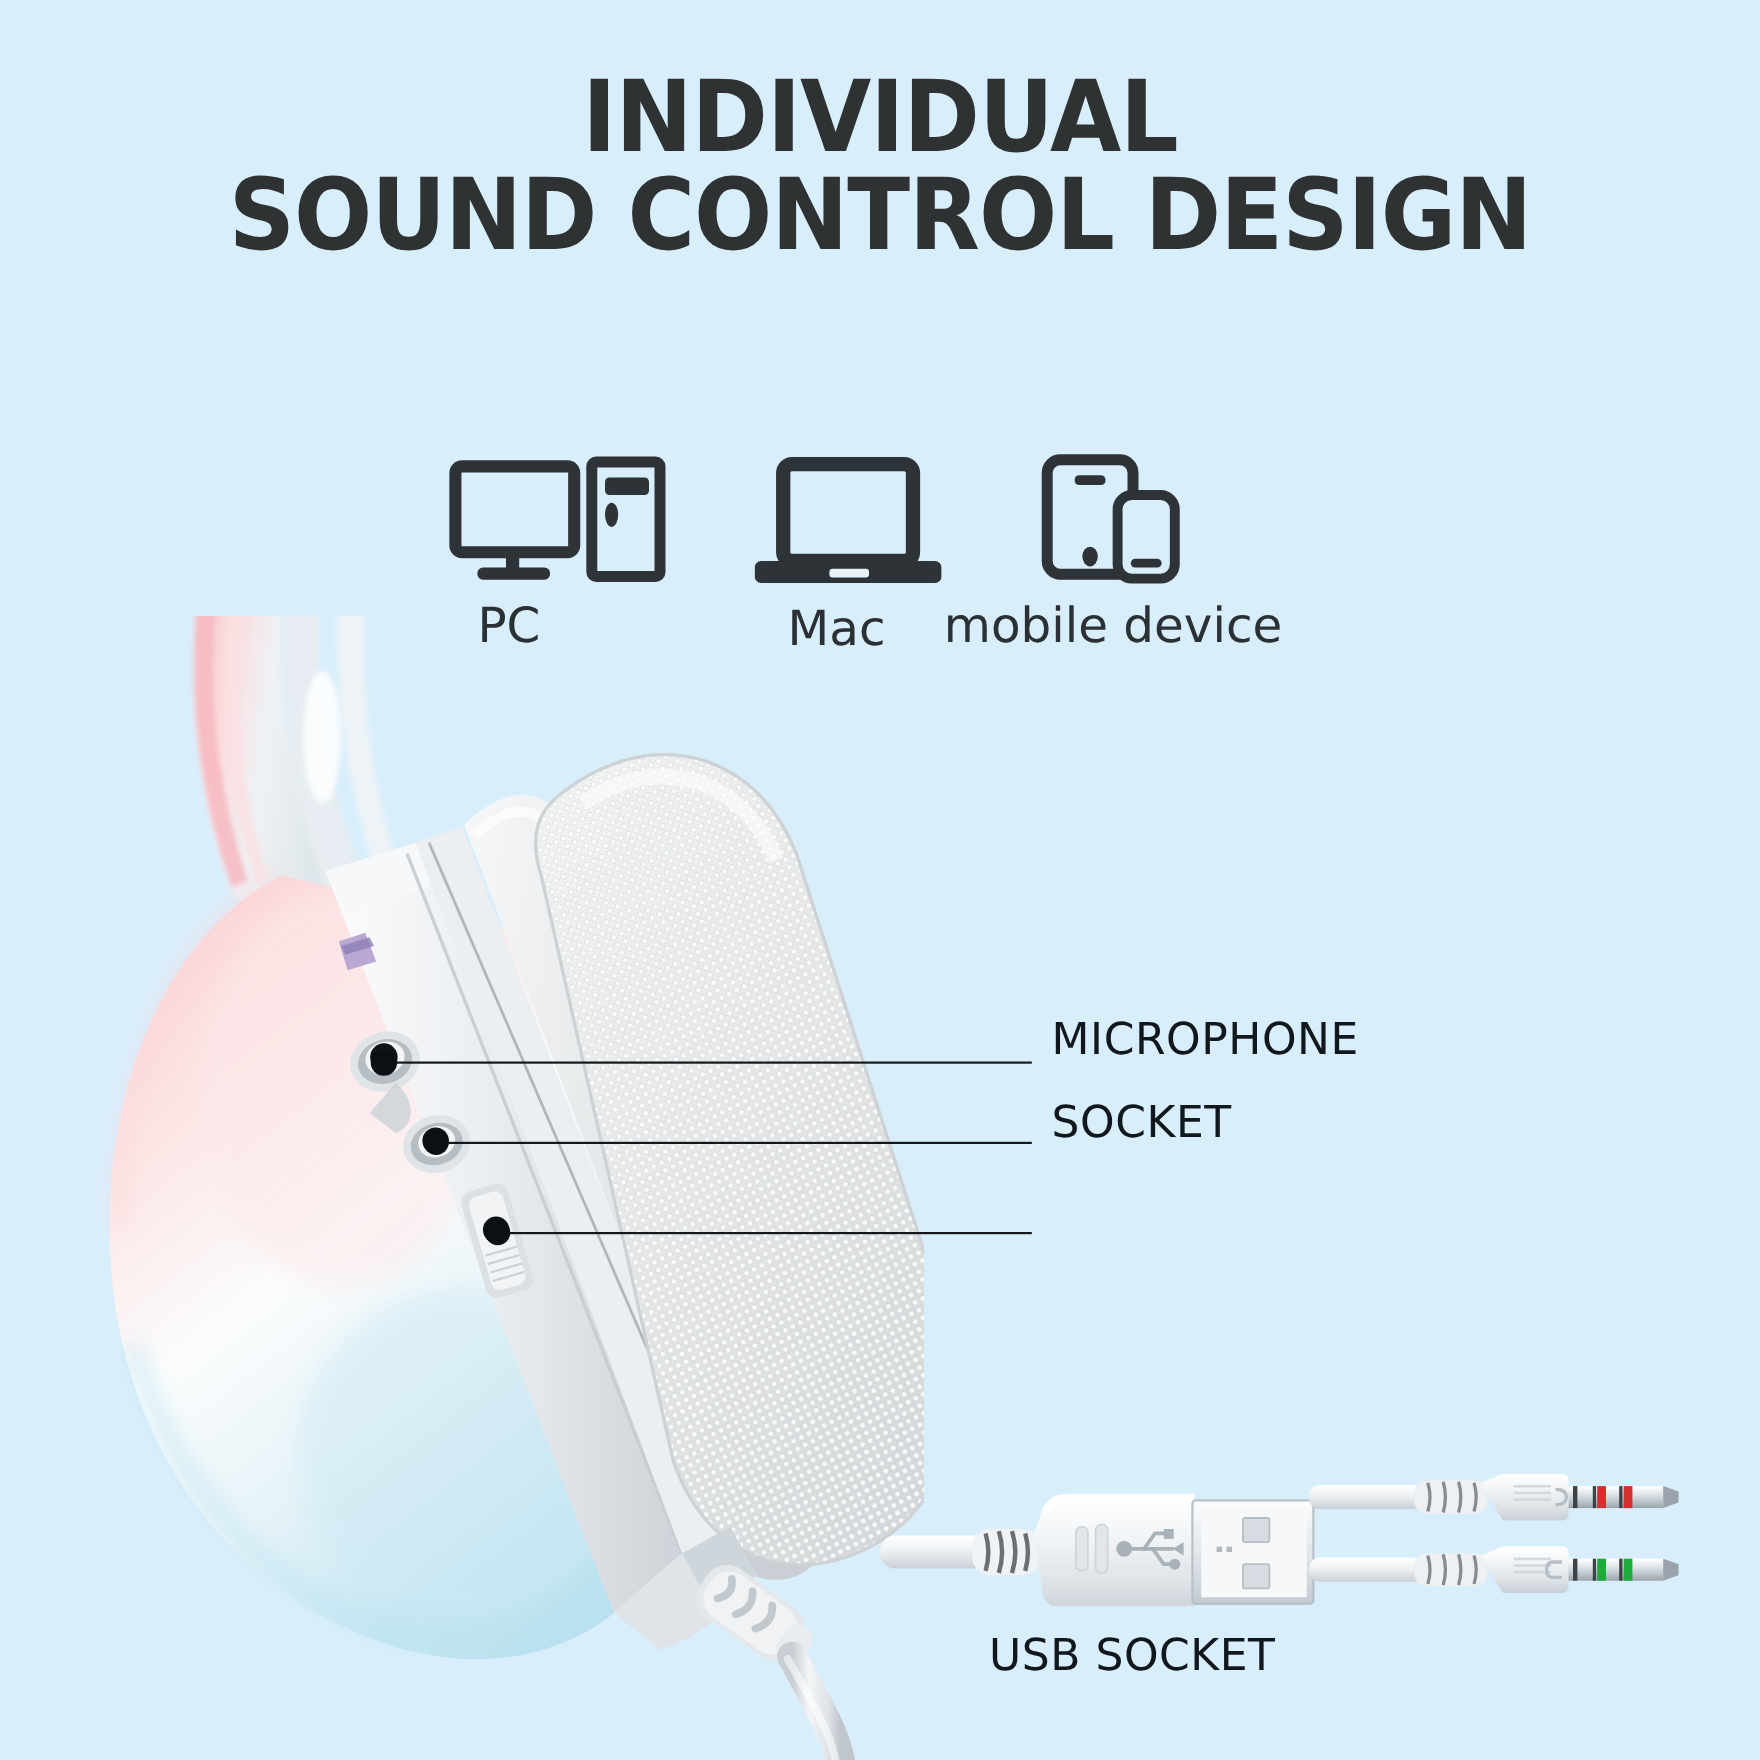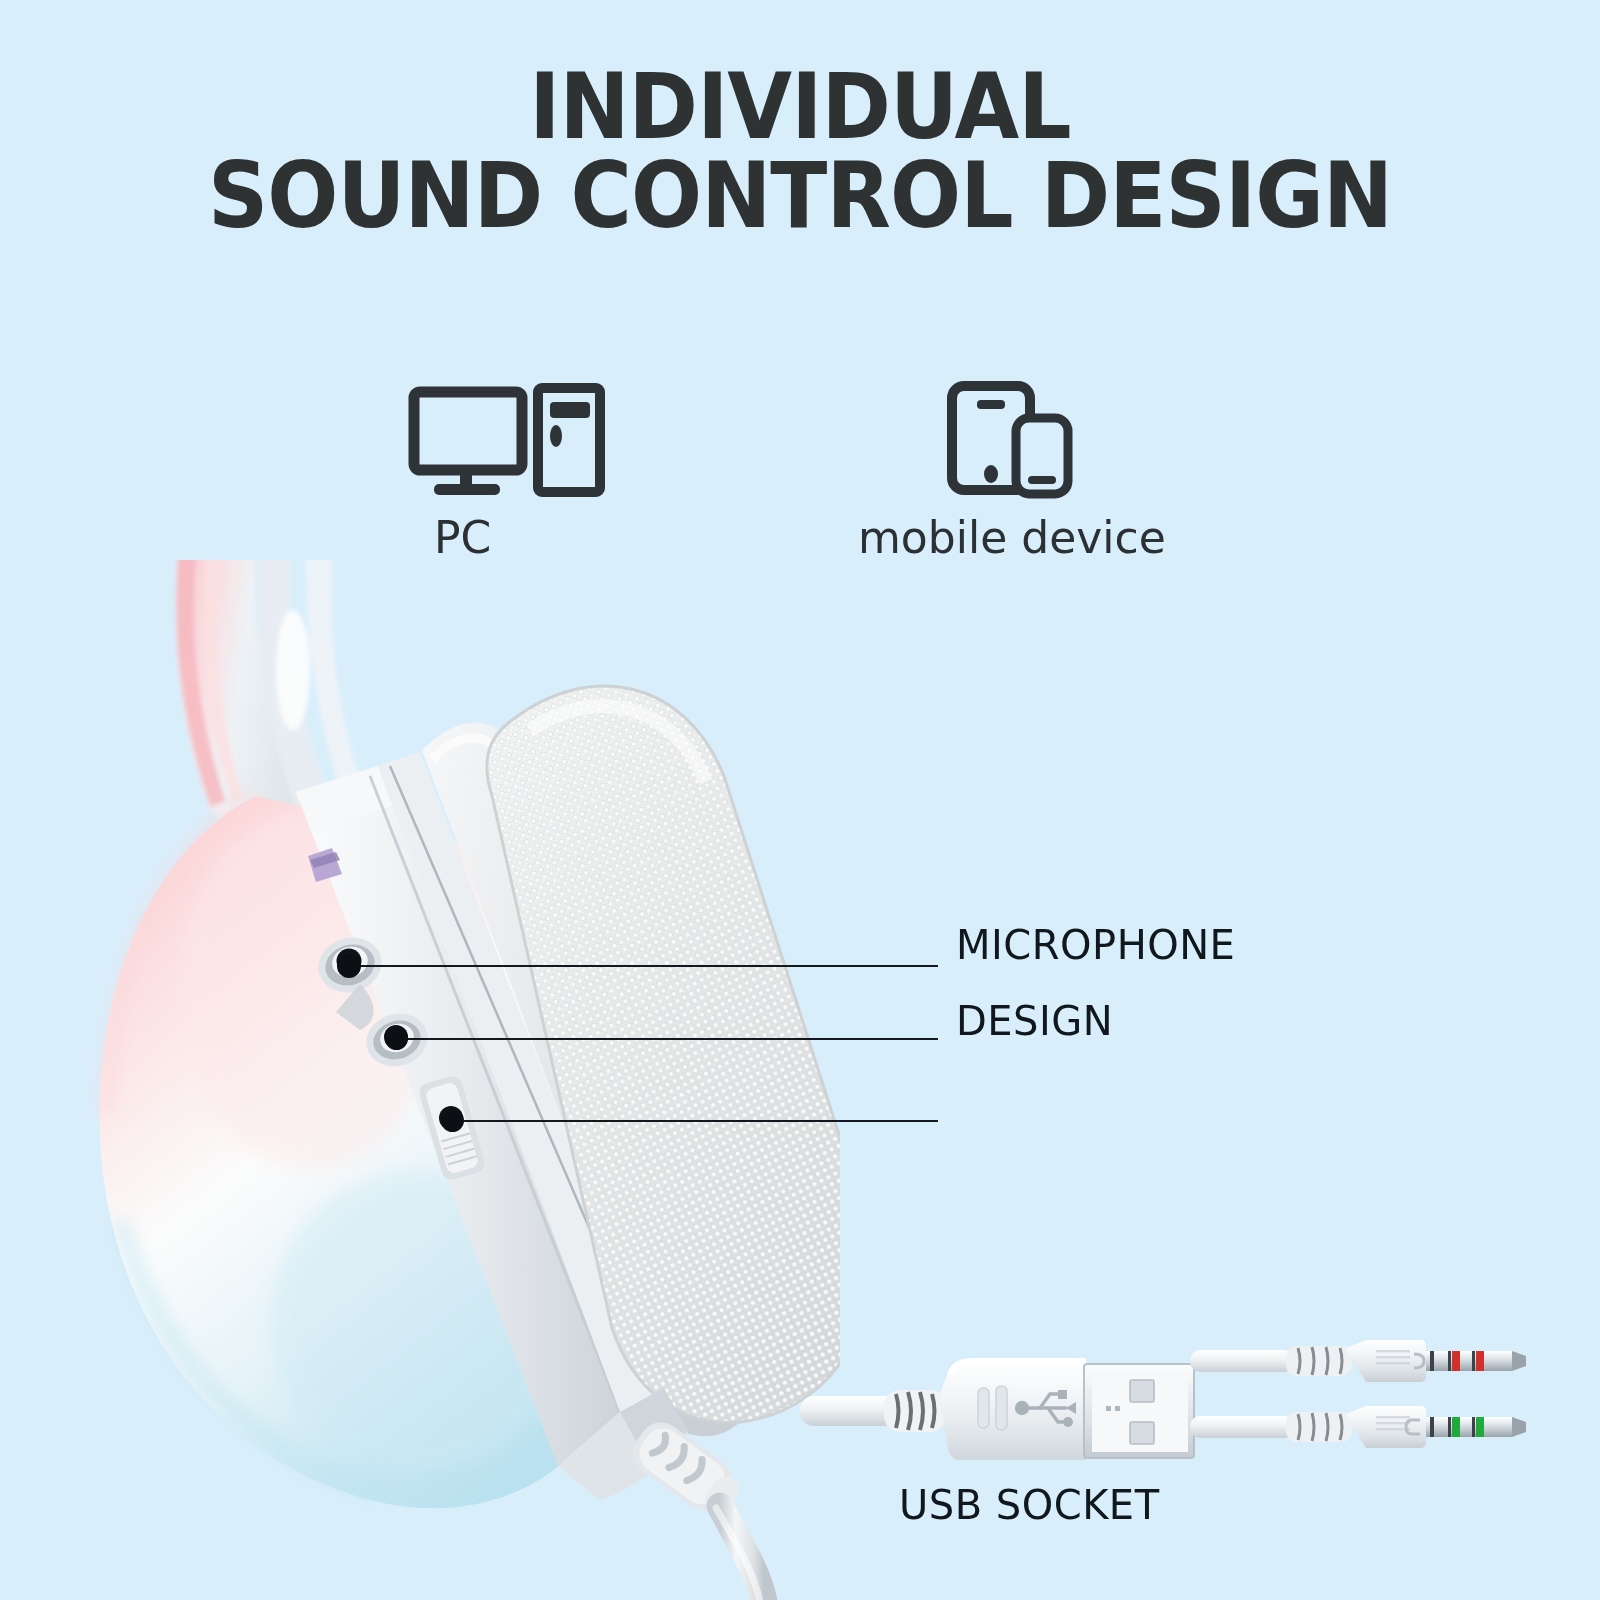--- a/index.html
+++ b/index.html
@@ -24,21 +24,21 @@
   .title-line{
     display:block;
     font-size:90px;
     transform:scaleX(0.93);
     transform-origin:center;
     white-space:nowrap;
   }
   .title-line.l2{font-size:90px;}
 
   
-  .compat{position:absolute;top:372px;left:0;width:1600px;height:220px;}
+  .compat{position:absolute;top:404px;left:0;width:1600px;height:220px;}
   .compat-item{position:absolute;}
   .compat-label{
     position:absolute;
     color:#2b3034;
     font-family:"DejaVu Sans","Liberation Sans",sans-serif;
     font-size:44px;
     font-weight:400;
     white-space:nowrap;
     letter-spacing:0px;
   }
@@ -96,20 +96,28 @@
         <rect x="6" y="12" width="108" height="78" rx="6" ry="6" fill="none" stroke="#2e3338" stroke-width="11"></rect>
         <rect x="52" y="90" width="12" height="18" fill="#2e3338"></rect>
         <rect x="26" y="104" width="66" height="11" rx="5" fill="#2e3338"></rect>
         <rect x="130" y="8" width="62" height="104" rx="4" ry="4" fill="none" stroke="#2e3338" stroke-width="10"></rect>
         <rect x="142" y="22" width="40" height="16" rx="4" fill="#2e3338"></rect>
         <ellipse cx="148" cy="56" rx="6" ry="11" fill="#2e3338"></ellipse>
       </svg>
       <div class="compat-label" style="left:26px;top:132px;">PC</div>
     </div>
 
+    <div class="compat-item" style="left:686px;top:10px;">
+      <svg width="170" height="120" viewBox="0 0 170 120">
+        <rect x="26" y="8" width="118" height="88" rx="8" ry="8" fill="none" stroke="#2e3338" stroke-width="13"></rect>
+        <path d="M6 96 H164 a6 6 0 0 1 6 6 v8 a6 6 0 0 1 -6 6 H6 a6 6 0 0 1 -6 -6 v-8 a6 6 0 0 1 6 -6 z" fill="#2e3338"></path>
+        <rect x="68" y="103" width="36" height="8" rx="3" fill="#e8f3fb"></rect>
+      </svg>
+      <div class="compat-label" style="left:30px;top:132px;">Mac</div>
+    </div>
 
     <div class="compat-item" style="left:944px;top:8px;">
       <svg width="130" height="120" viewBox="0 0 130 120">
         <rect x="8" y="6" width="78" height="104" rx="12" ry="12" fill="none" stroke="#2e3338" stroke-width="10"></rect>
         <rect x="33" y="20" width="28" height="9" rx="4" fill="#2e3338"></rect>
         <ellipse cx="47" cy="94" rx="7" ry="9" fill="#2e3338"></ellipse>
         <rect x="72" y="38" width="52" height="76" rx="13" ry="13" fill="#d9eefb" stroke="#2e3338" stroke-width="9"></rect>
         <rect x="84" y="96" width="28" height="8" rx="4" fill="#2e3338"></rect>
       </svg>
       <div class="compat-label" style="left:-86px;top:132px;">mobile device</div>
@@ -261,21 +269,21 @@
       <path d="M656 948 C686 1000, 696 1020, 700 1042" fill="none" stroke="#ffffff" stroke-width="7" opacity="0.55" stroke-linecap="round"></path>
     </g>
   </svg>
 
   <div class="leader" style="left:348px;top:965px;width:590px;"></div>
   <div class="dot" style="left:337px;top:954px;width:24px;height:24px;"></div>
   <div class="callout-label" style="left:956px;top:922px;">MICROPHONE</div>
 
   <div class="leader" style="left:396px;top:1038px;width:542px;"></div>
   <div class="dot" style="left:385px;top:1027px;width:23px;height:23px;"></div>
-  <div class="callout-label" style="left:956px;top:998px;">DESIGN</div>
+  <div class="callout-label" style="left:956px;top:998px;">SOCKET</div>
 
   <div class="leader" style="left:452px;top:1120px;width:486px;"></div>
   <div class="dot" style="left:441px;top:1109px;width:23px;height:23px;"></div>
 
   <svg class="art" style="left:800px;top:1320px;" width="400" height="140" viewBox="0 0 400 140">
     <defs>
       <linearGradient id="usbBody" x1="0" y1="0" x2="0" y2="1">
         <stop offset="0%" stop-color="#ffffff"></stop>
         <stop offset="38%" stop-color="#f2f5f7"></stop>
         <stop offset="72%" stop-color="#e0e5e9"></stop>

